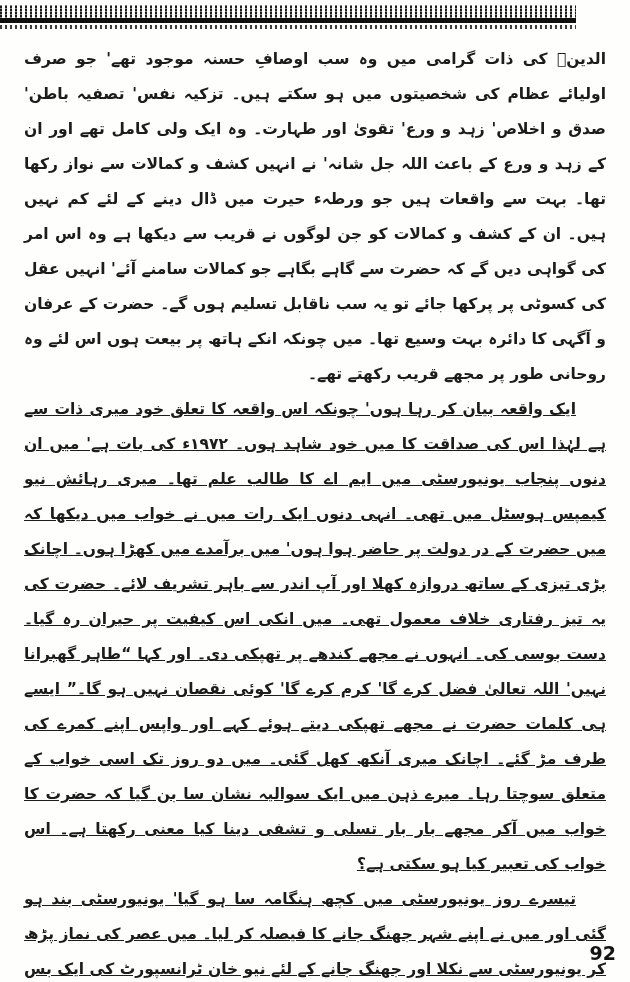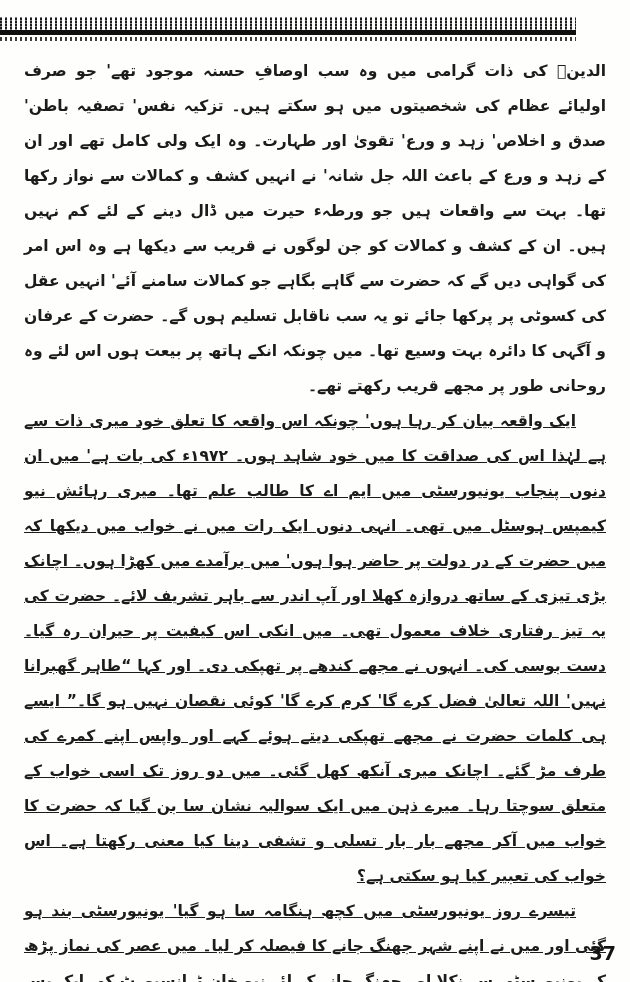--- a/index.html
+++ b/index.html
@@ -10,21 +10,20 @@
     width: 630px;
     height: 982px;
     position: relative;
     overflow: hidden;
     background: #fefefd;
     font-family: "DejaVu Sans", sans-serif;
   }
   .page {
     position: absolute;
     inset: 0;
-    margin-top: 12px;
   }
   
   .band {
     position: absolute;
     top: 5px;
     left: 0;
     width: 576px;
   }
   .band-teeth {
     height: 13px;
@@ -84,15 +83,15 @@
     <div class="band-bar"></div>
     <div class="band-dots"></div>
   </div>
 
   <div class="text-block" dir="rtl" lang="ur">
     <p class="para">الدینؒ کی ذات گرامی میں وہ سب اوصافِ حسنہ موجود تھے' جو صرف اولیائے عظام کی شخصیتوں میں ہو سکتے ہیں۔ تزکیہ نفس' تصفیہ باطن' صدق و اخلاص' زہد و ورع' تقویٰ اور طہارت۔ وہ ایک ولی کامل تھے اور ان کے زہد و ورع کے باعث اللہ جل شانہ' نے انہیں کشف و کمالات سے نواز رکھا تھا۔ بہت سے واقعات ہیں جو ورطہء حیرت میں ڈال دینے کے لئے کم نہیں ہیں۔ ان کے کشف و کمالات کو جن لوگوں نے قریب سے دیکھا ہے وہ اس امر کی گواہی دیں گے کہ حضرت سے گاہے بگاہے جو کمالات سامنے آئے' انہیں عقل کی کسوٹی پر پرکھا جائے تو یہ سب ناقابل تسلیم ہوں گے۔ حضرت کے عرفان و آگہی کا دائرہ بہت وسیع تھا۔ میں چونکہ انکے ہاتھ پر بیعت ہوں اس لئے وہ روحانی طور پر مجھے قریب رکھتے تھے۔</p>
     <p class="para indent">ایک واقعہ بیان کر رہا ہوں' چونکہ اس واقعہ کا تعلق خود میری ذات سے ہے لہٰذا اس کی صداقت کا میں خود شاہد ہوں۔ ۱۹۷۲ء کی بات ہے' میں ان دنوں پنجاب یونیورسٹی میں ایم اے کا طالب علم تھا۔ میری رہائش نیو کیمپس ہوسٹل میں تھی۔ انہی دنوں ایک رات میں نے خواب میں دیکھا کہ میں حضرت کے در دولت پر حاضر ہوا ہوں' میں برآمدے میں کھڑا ہوں۔ اچانک بڑی تیزی کے ساتھ دروازہ کھلا اور آپ اندر سے باہر تشریف لائے۔ حضرت کی یہ تیز رفتاری خلاف معمول تھی۔ میں انکی اس کیفیت پر حیران رہ گیا۔ دست بوسی کی۔ انہوں نے مجھے کندھے پر تھپکی دی۔ اور کہا “طاہر گھبرانا نہیں' اللہ تعالیٰ فضل کرے گا' کرم کرے گا' کوئی نقصان نہیں ہو گا۔” ایسے ہی کلمات حضرت نے مجھے تھپکی دیتے ہوئے کہے اور واپس اپنے کمرے کی طرف مڑ گئے۔ اچانک میری آنکھ کھل گئی۔ میں دو روز تک اسی خواب کے متعلق سوچتا رہا۔ میرے ذہن میں ایک سوالیہ نشان سا بن گیا کہ حضرت کا خواب میں آکر مجھے بار بار تسلی و تشفی دینا کیا معنی رکھتا ہے۔ اس خواب کی تعبیر کیا ہو سکتی ہے؟</p>
     <p class="para indent">تیسرے روز یونیورسٹی میں کچھ ہنگامہ سا ہو گیا' یونیورسٹی بند ہو گئی اور میں نے اپنے شہر جھنگ جانے کا فیصلہ کر لیا۔ میں عصر کی نماز پڑھ کر یونیورسٹی سے نکلا اور جھنگ جانے کے لئے نیو خان ٹرانسپورٹ کی ایک بس پر سوار ہو گیا۔ جھنگ سے پندرہ میل پہلے موچی والا کے قریب ایک دم حضرت کے خواب میں کہے ہوئے الفاظ ایک بار پھر مجھے اپنی سماعت میں اترتے محسوس ہوئے ہاں ہاں' بالکل وہی الفاظ' حضرت کہہ رہے تھے۔ “طاہر گھبرانا نہیں' اللہ تعالیٰ فضل کرے گا۔ اللہ کرم کرے گا' کوئی نقصان نہیں ہو گا۔” اور عین اسی لمحے ہماری بس ایک موڑ کو کراس کرتے ہوئے جھنگ سے آنے والی ایک دوسری بس سے ٹکرا گئی۔ ساڑھے دس بجے کا وقت ہو گا۔ دونوں بسوں کا ٹکراؤ اُس قدر ہولناک تھا کہ ہماری بس پہلو کے بل بائیں جانب لڑھک گئی۔ یہ حسنِ اتفاق تھا کہ بس کا دروازہ ایک کھڈ کے اوپر اس طرح کھل گیا کہ بس کے</p>
   </div>
 
-  <div class="page-number">37</div>
+  <div class="page-number">92</div>
 
 </main>
 
 </body></html>

